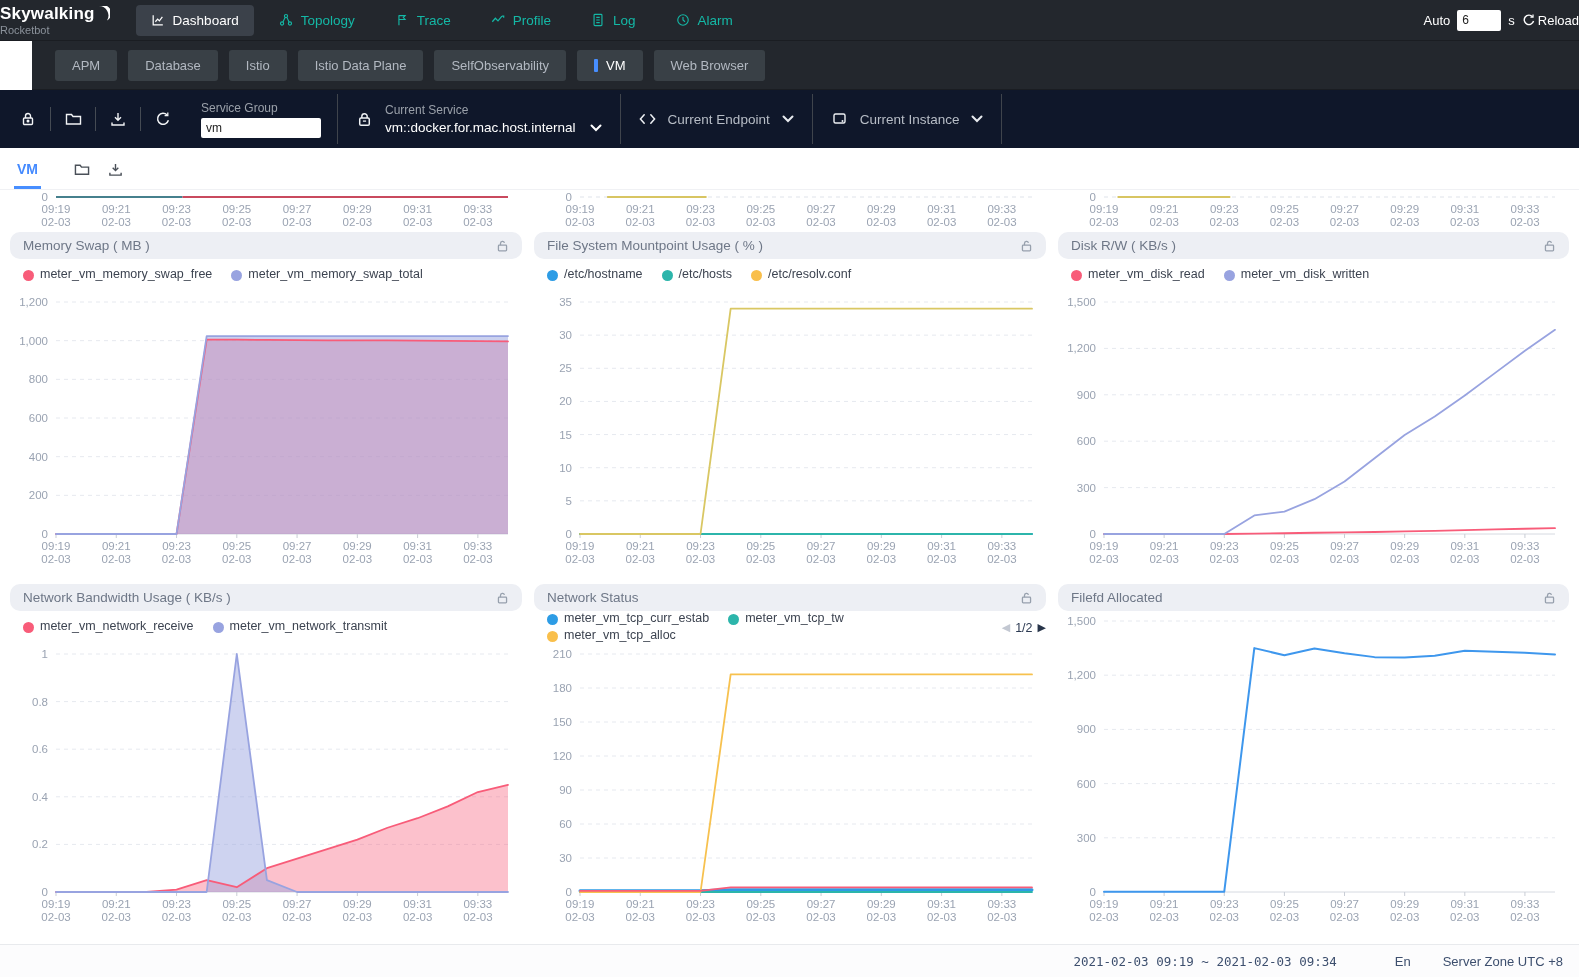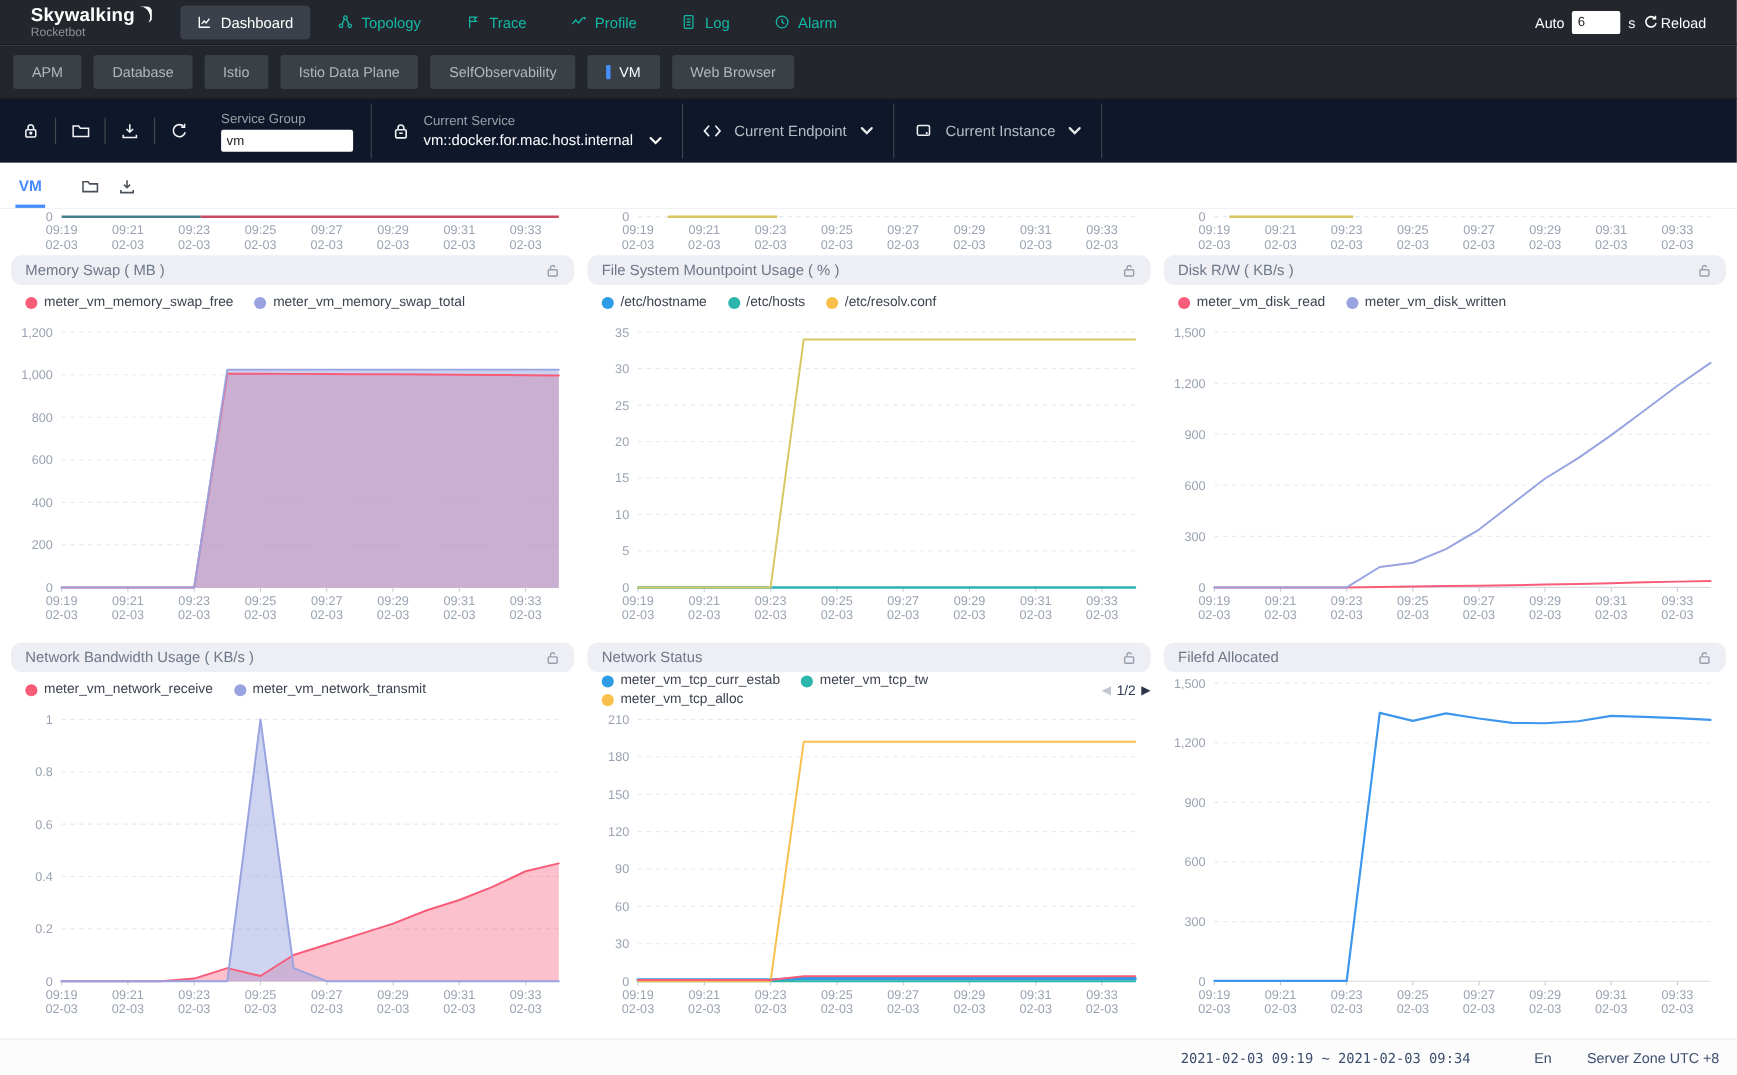--- a/index.html
+++ b/index.html
@@ -1,35 +1,35 @@
 <!DOCTYPE html>
 <html><head>
 <meta charset="utf-8">
 <style>
   * { margin:0; padding:0; box-sizing:border-box; }
   html,body { width:1579px; height:977px; overflow:hidden; }
   body { font-family:"Liberation Sans", sans-serif; background:#fff; display:flex; flex-direction:column; }
 
   
-  .topnav { height:41px; background:#23272d; display:flex; align-items:center; padding:0 28px; border-bottom:1px solid #1a1d22; flex:0 0 auto; }
+  .topnav { height:41px; background:#23272d; display:flex; align-items:center; padding:0 0; border-bottom:1px solid #1a1d22; flex:0 0 auto; }
   .brand { display:flex; flex-direction:column; line-height:1; margin-right:26px; }
   .brand-line { display:flex; align-items:flex-start; }
   .brand-name { color:#fff; font-size:17px; font-weight:bold; letter-spacing:.2px; }
   .brand-moon { margin-left:2px; margin-top:1px; }
   .brand-sub { color:#8b929b; font-size:11px; margin-top:3px; }
   .nav-items { display:flex; align-items:center; gap:10px; }
   .nav-item { display:flex; align-items:center; gap:8px; color:#14b8a6; font-size:13.5px; padding:8px 15px; border-radius:4px; cursor:pointer; }
   .nav-item.active { background:#3b414a; color:#fff; }
   .nav-item svg { flex:0 0 auto; }
   .nav-right { margin-left:auto; display:flex; align-items:center; gap:7px; color:#fff; font-size:13px; }
   .auto-input { width:44px; height:21px; border:none; border-radius:2px; background:#fff; color:#222; font-size:12px; padding:0 5px; font-family:"Liberation Sans",sans-serif; }
   .reload { display:flex; align-items:flex-start; gap:2px; cursor:pointer; }
 
   
-  .tabs-row { height:49px; background:#23272d; display:flex; align-items:center; gap:11px; padding:0 12px; border-bottom:1px solid #1a1d22; flex:0 0 auto; }
+  .tabs-row { height:49px; background:#23272d; display:flex; align-items:center; gap:11px; padding:0 23px; border-bottom:1px solid #1a1d22; flex:0 0 auto;margin-left:32px; }
   .ttab { background:#394046; color:#b2b8c1; font-size:13px; padding:8px 17px; border-radius:3px; cursor:pointer; display:flex; align-items:center; gap:8px; }
   .ttab.active { color:#fff; }
   .ttab .ind { width:4px; height:13px; background:#478eff; border-radius:1px; }
 
   
   .toolbar { height:58px; background:#0f172a; display:flex; align-items:center; padding:0 6px; flex:0 0 auto; }
   .tool-ic { width:22px; display:flex; justify-content:center; color:#f2f4f6; cursor:pointer; margin:0 11px; }
   .vsep { width:1px; height:24px; background:#454b53; }
   .vsep-tall { width:1px; height:50px; background:#3f444c; }
   .sg-block { display:flex; flex-direction:column; gap:3px; padding:0 16px; }

